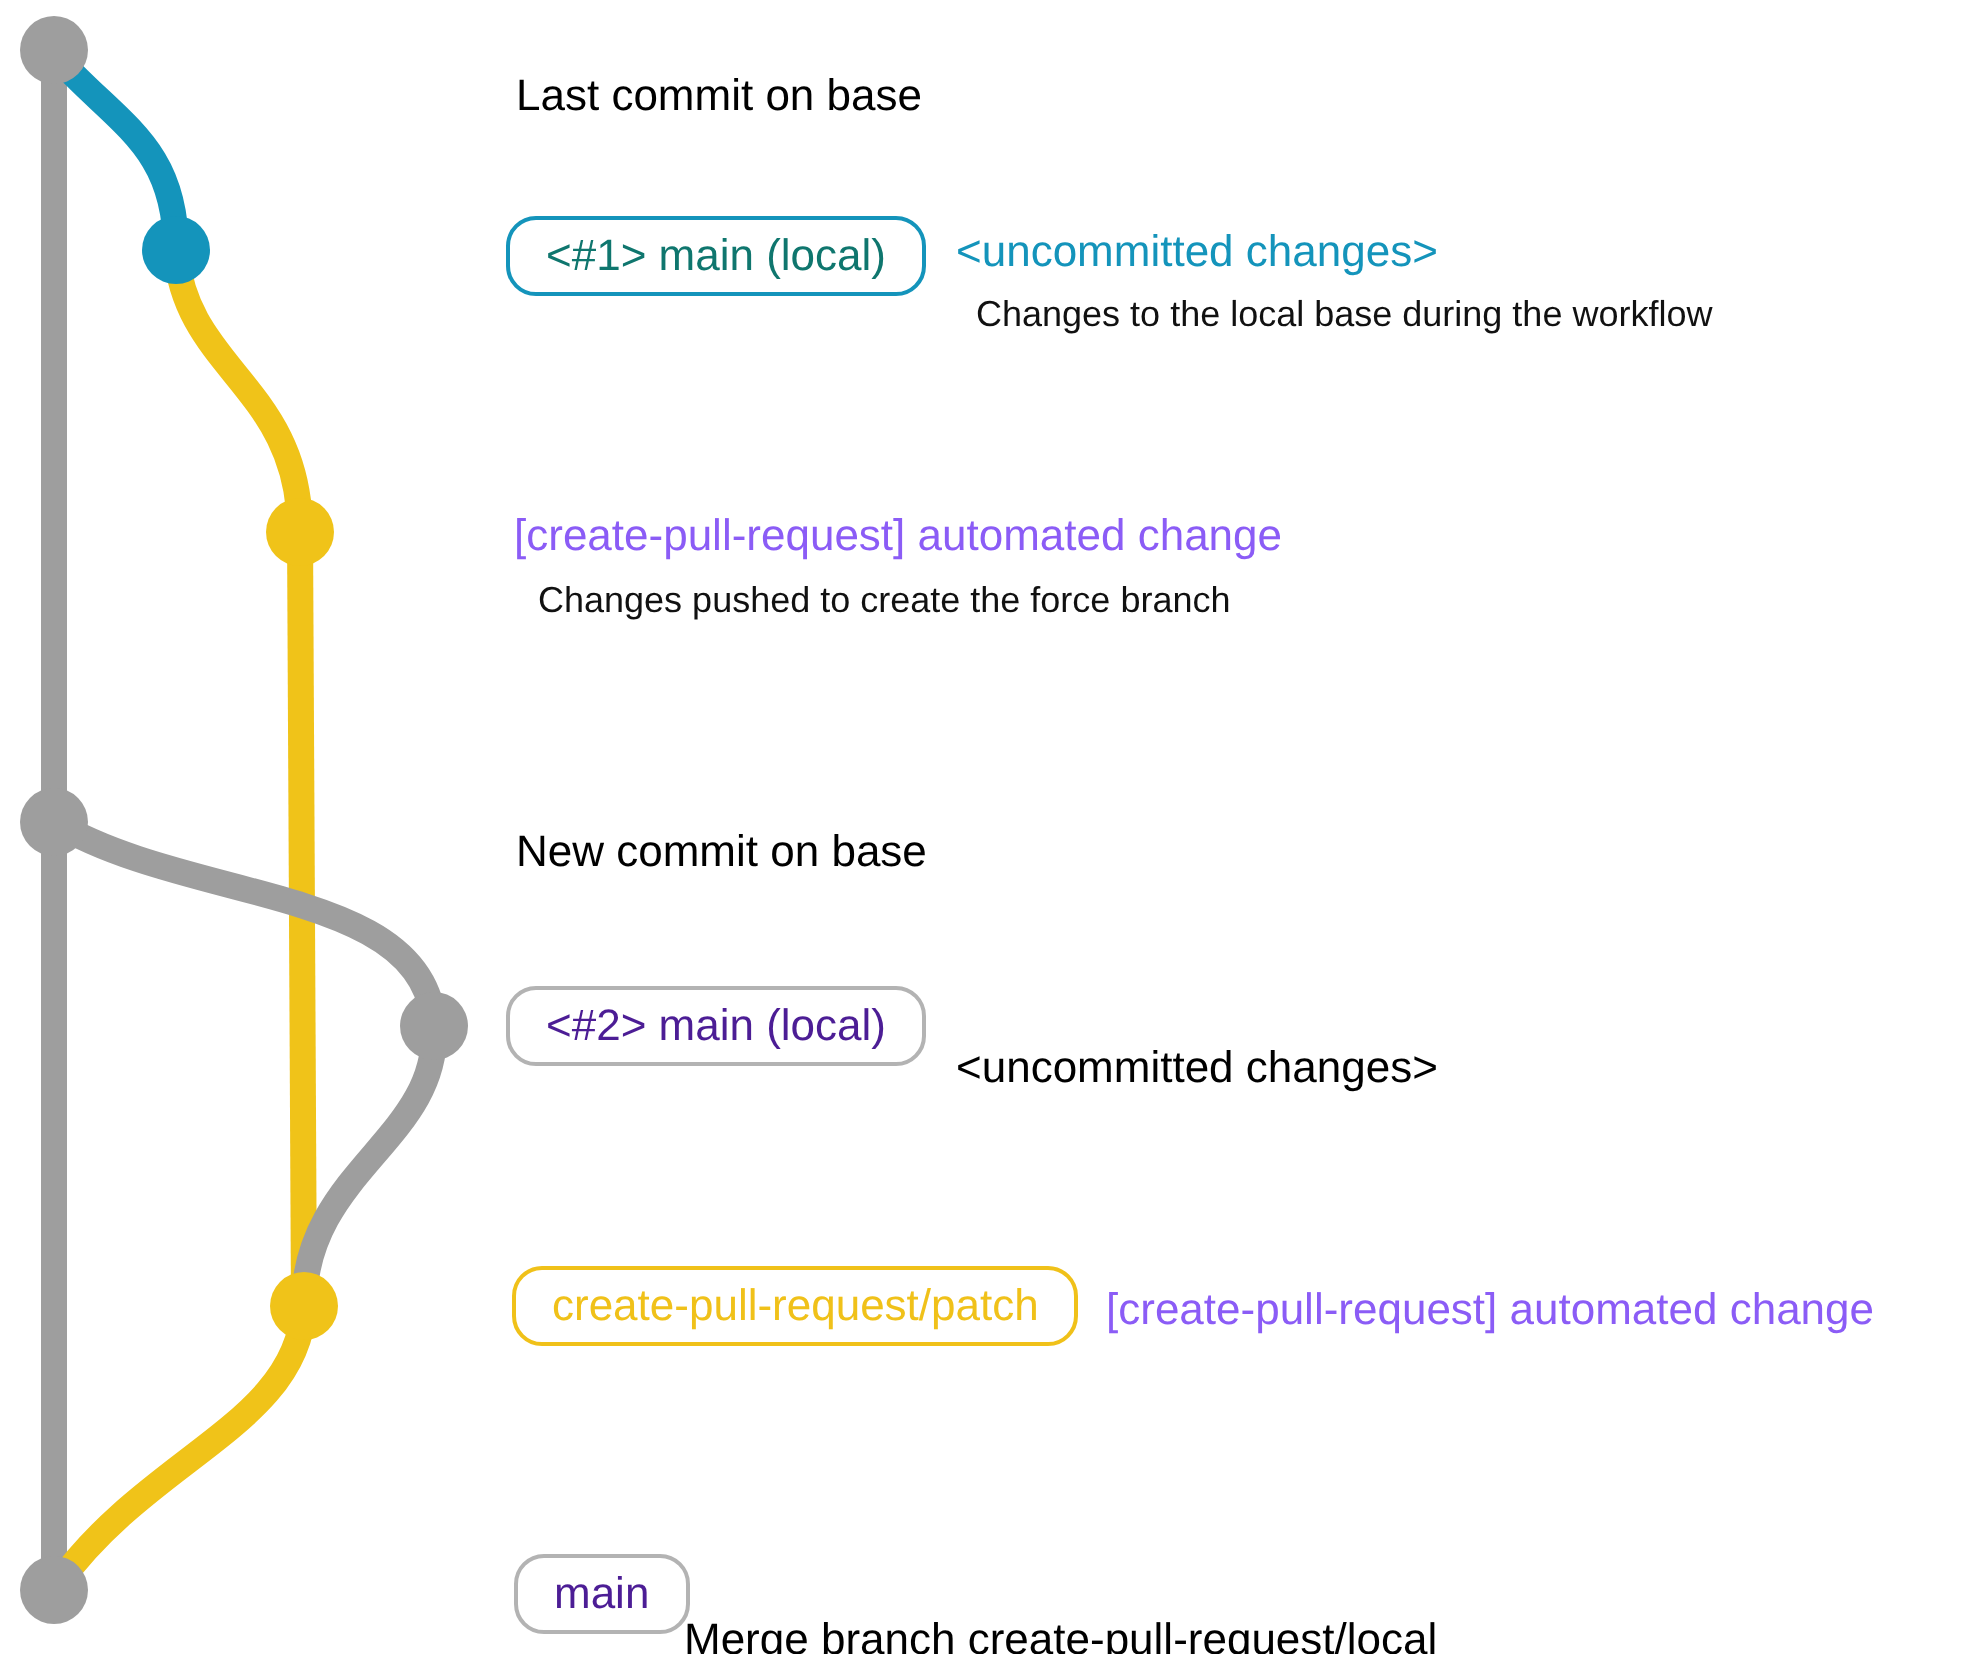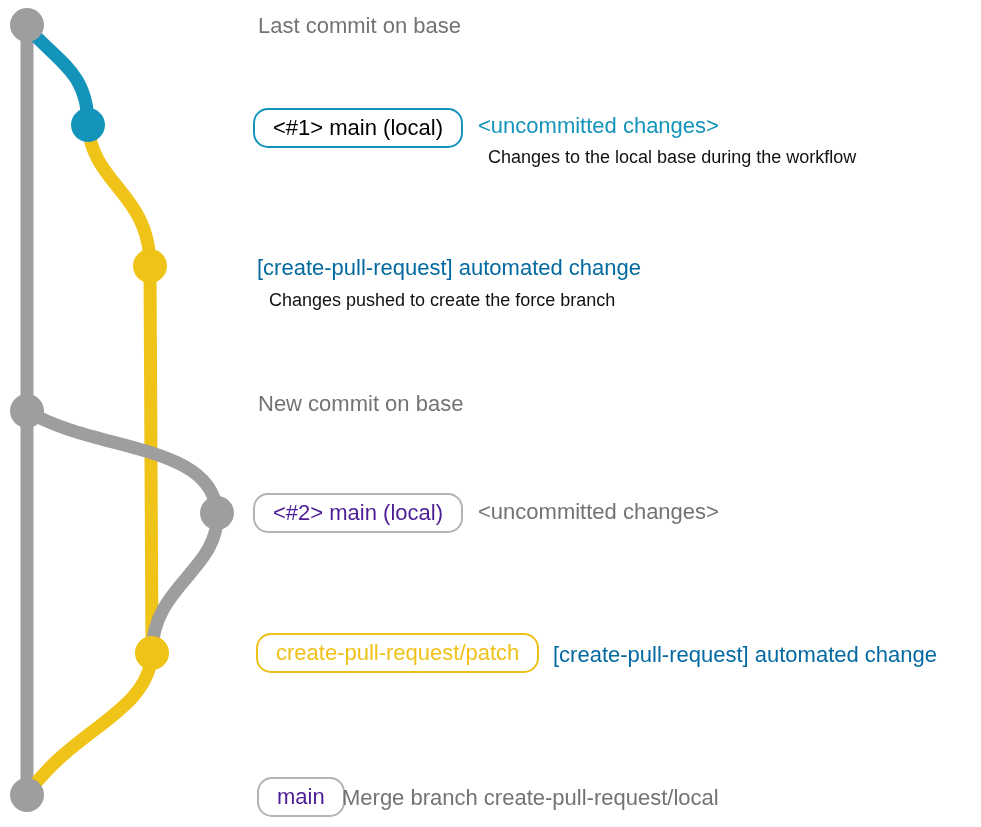--- a/index.html
+++ b/index.html
@@ -2,29 +2,29 @@
 <html><head>
 <meta charset="utf-8">
 <style>
   html,body{margin:0;padding:0;background:#ffffff;}
   #canvas{
     position:relative;width:981px;height:827px;background:#ffffff;
     font-family:"Liberation Sans",sans-serif;overflow:hidden;
   }
   .abs{position:absolute;}
   .heading{position:absolute;font-size:22px;line-height:26px;white-space:nowrap;}
-  .h-gray{color:#737373;}
+  .h-gray{color:#000000;margin-top:22px;}
   .h-blue{color:#1494bb;}
-  .h-yellow{color:#0369a1;}
+  .h-yellow{color:#8b5cf6;}
   .badge{
     position:absolute;display:inline-flex;align-items:center;justify-content:center;
     height:40px;padding:0 18px;border:2px solid;border-radius:15px;
     font-size:22px;white-space:nowrap;box-sizing:border-box;background:#ffffff;
   }
-  .b-blue{color:#000000;border-color:#1494bb;}
+  .b-blue{color:#0f766e;border-color:#1494bb;}
   .b-gray{color:#4c1d95;border-color:#b3b3b3;}
   .b-yellow{color:#f0c119;border-color:#f0c119;}
   .desc{
     position:absolute;font-family:Liberation Sans, sans-serif;
     font-size:18px;line-height:22px;color:#111111;white-space:nowrap;
   }
   svg .branch{fill:none;stroke-width:13;}
 </style>
 </head>
 <body>

